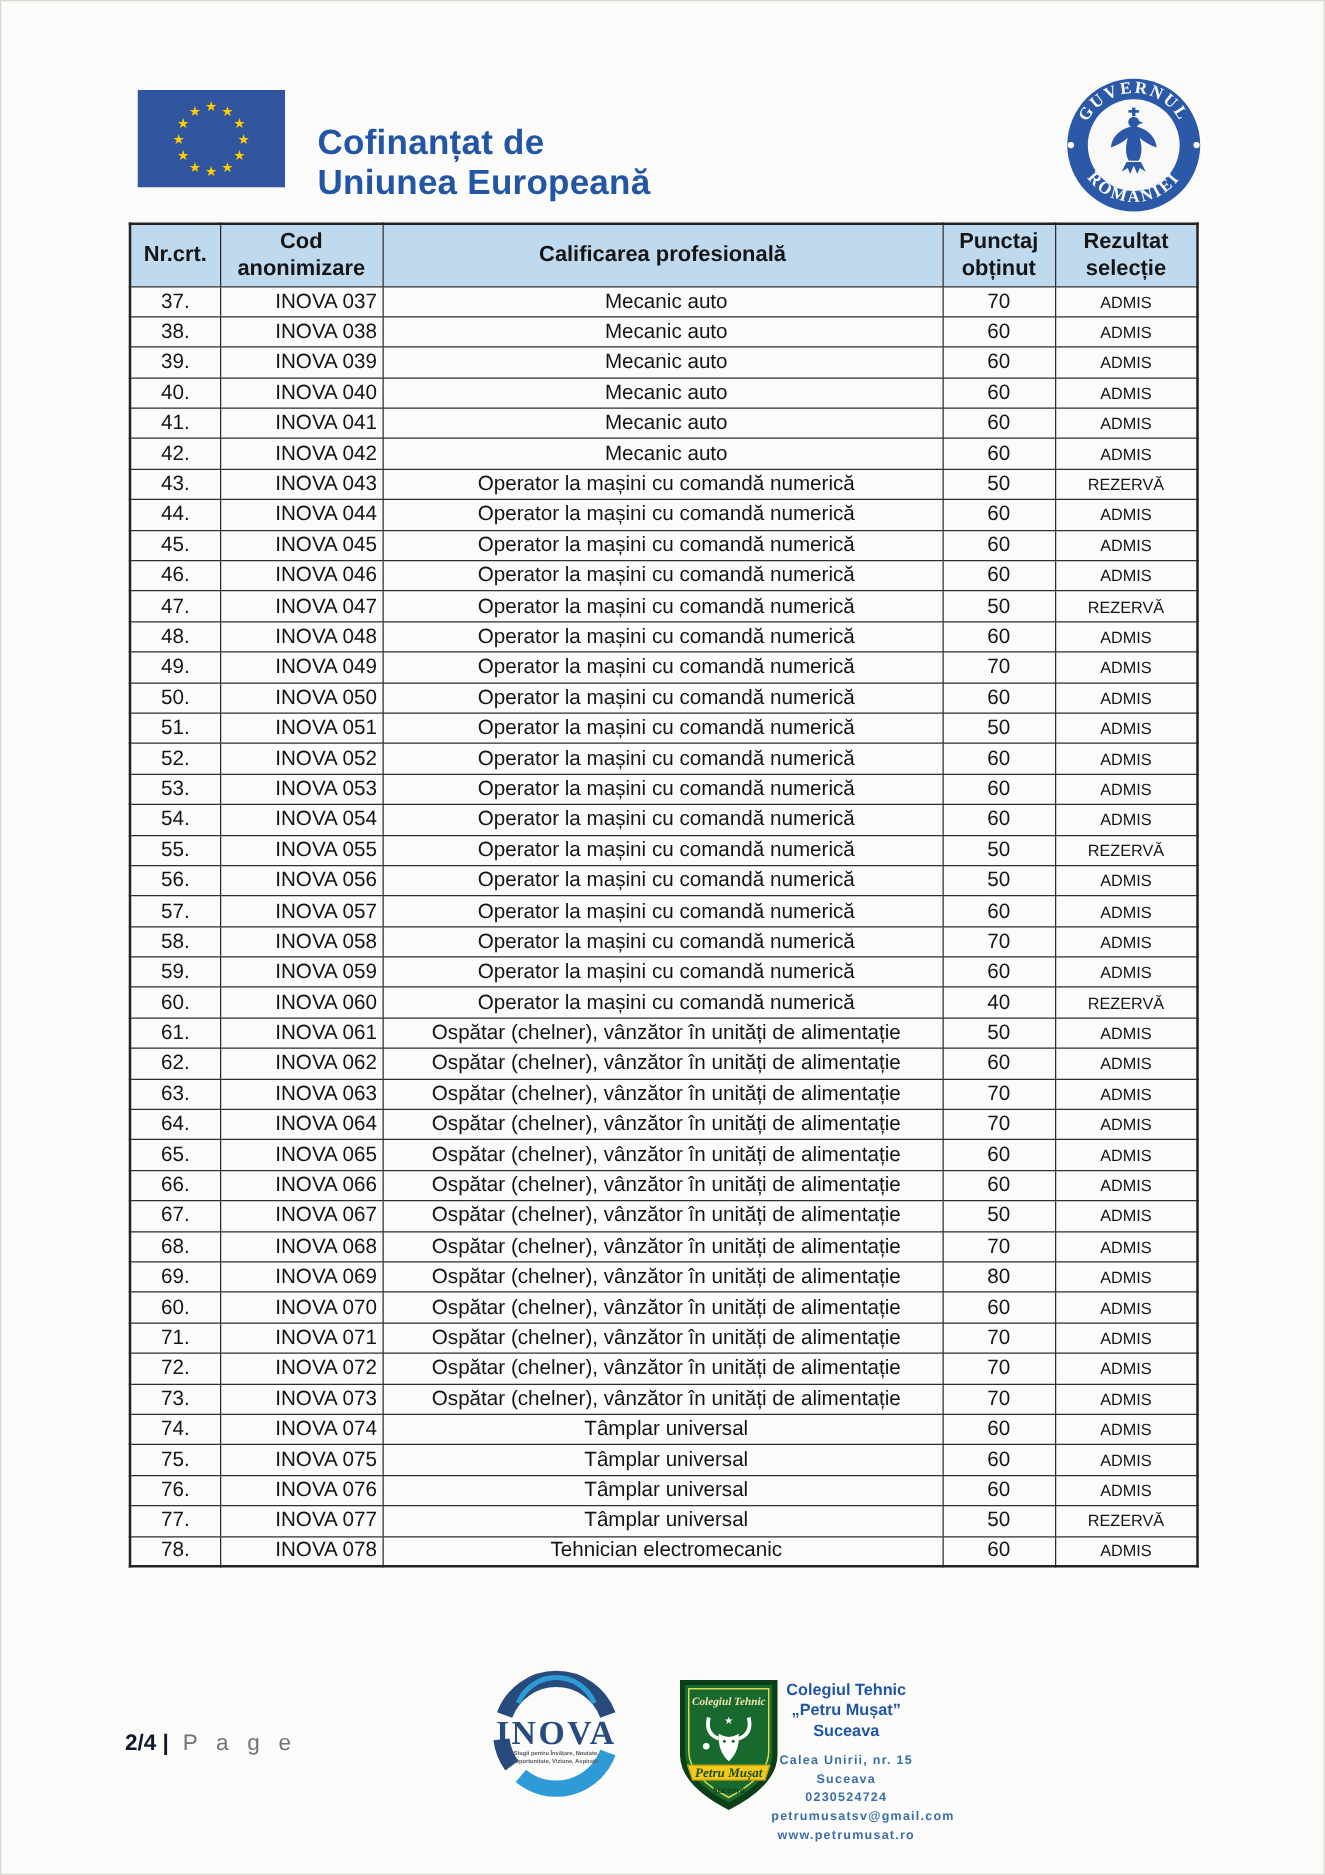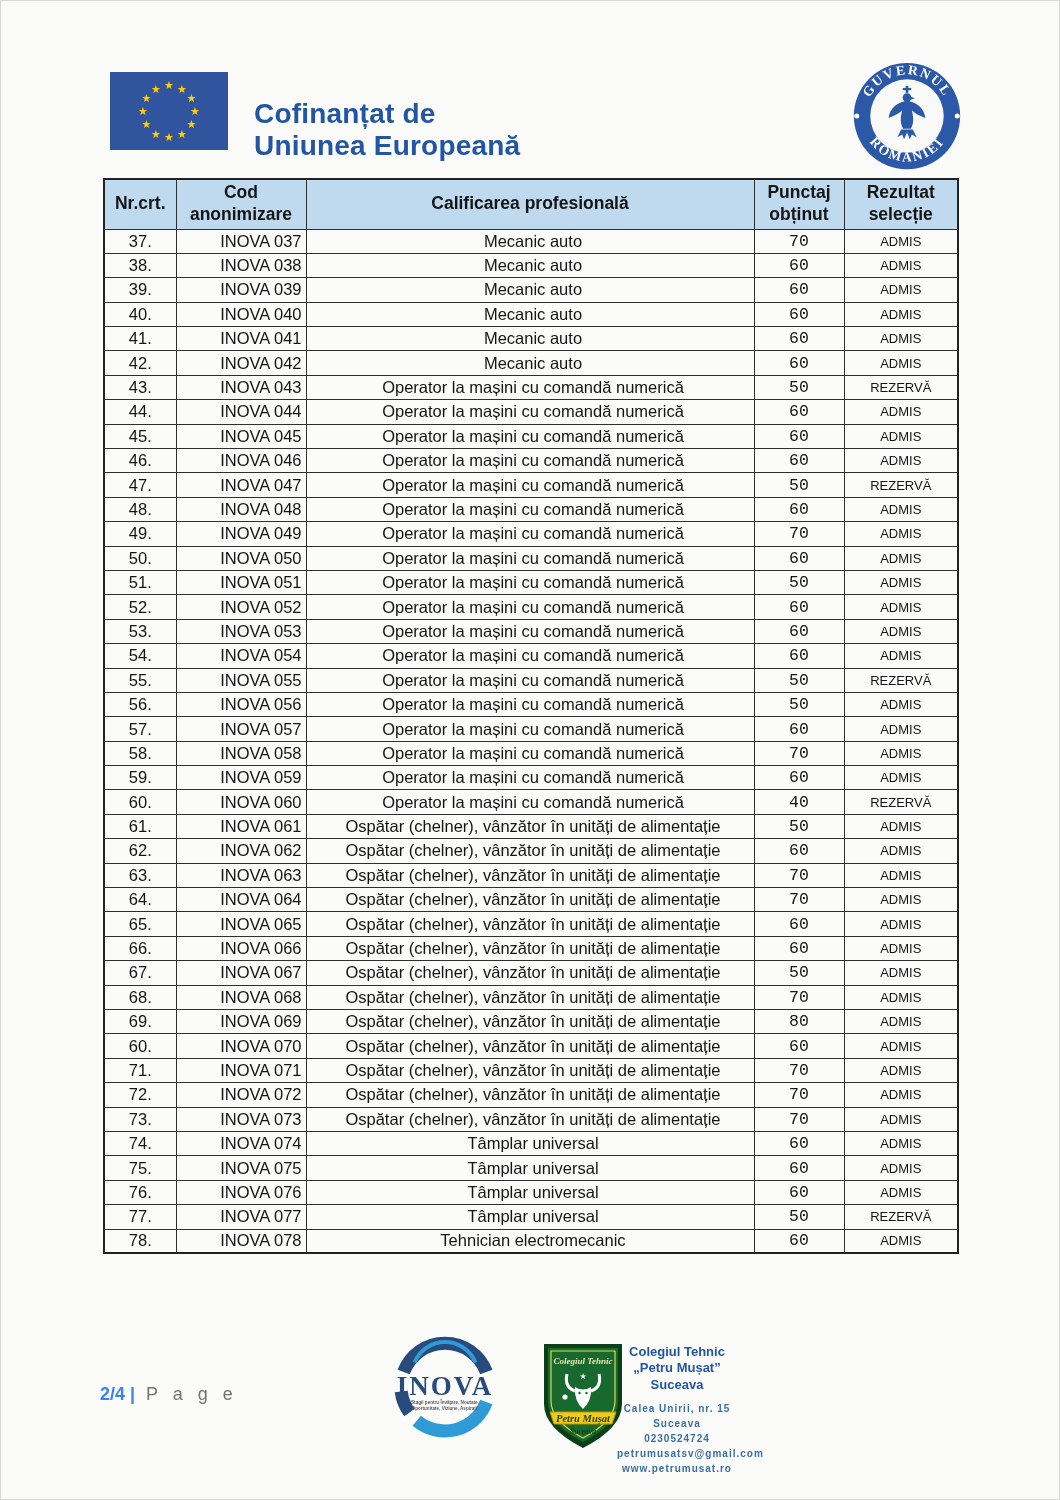--- a/index.html
+++ b/index.html
@@ -34,26 +34,26 @@
     text-align:center; vertical-align:middle; line-height:1.25; color:#151515;
     padding:1px 4px;
   }
   .results-table td {
     height:24.4px; font-size:16.5px; vertical-align:middle; padding:0 4px;
     white-space:nowrap; overflow:hidden;
   }
   .results-table td.col-nr       { text-align:center; }
   .results-table td.col-cod      { text-align:right; }
   .results-table td.col-calificare { text-align:center; padding-left:10px; }
-  .results-table td.col-punctaj  { text-align:center;font-family:Liberation Mono, monospace; }
+  .results-table td.col-punctaj  { text-align:center; }
   .results-table td.col-rezultat { text-align:center; font-size:13px; }
   .results-table { border:2.5px solid #222; }
   
   .page-label { position:absolute; left:100px; top:1384px; font-size:18px; }
-  .page-label .bold { font-weight:bold; color:#3b82f6;text-align:center; }
+  .page-label .bold { font-weight:bold; color:#0f172a;text-align:center; }
   .page-label .light { color:#737373; letter-spacing:5px; margin-left:6px; }
   .inova-logo  { position:absolute; left:385px; top:1331px; width:120px; height:116px; }
   .school-shield { position:absolute; left:539px; top:1341px; width:88px; height:110px; }
   .school-block {
     position:absolute; left:617px; top:1344px; width:120px; text-align:center;
     color:#2256a4;
   }
   .school-block .name-line { font-size:13px; font-weight:bold; line-height:1.25; }
   .school-block .contact { margin-top:8px; }
   .school-block .contact-line {

